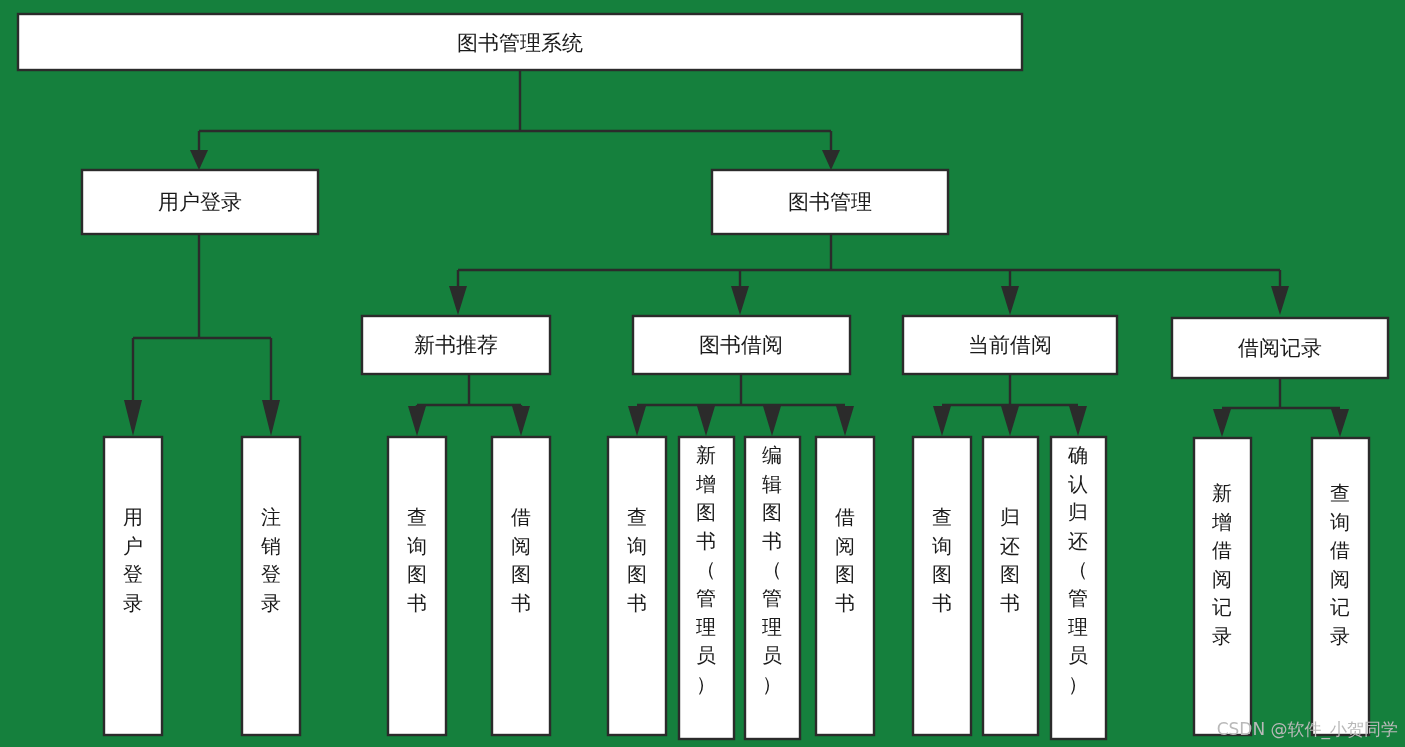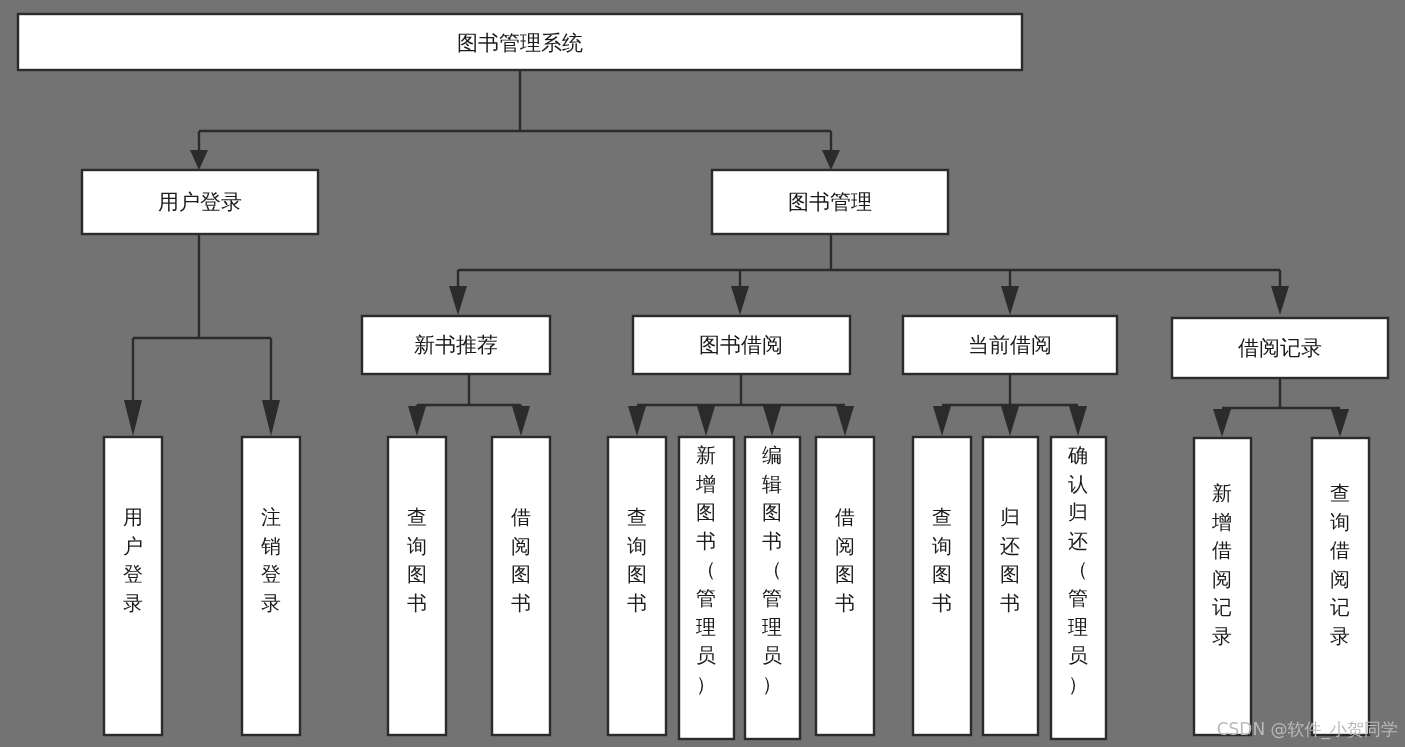--- a/index.html
+++ b/index.html
@@ -8,21 +8,21 @@
     padding: 0;
     background: #ffffff;
   }
   body {
     font-family: "DejaVu Sans", "Liberation Sans", sans-serif;
   }
   #diagram-root {
     position: relative;
     width: 1405px;
     height: 747px;
-    background: #737373;
+    background: #15803d;
     overflow: hidden;
   }
   svg#flowchart {
     position: absolute;
     left: 0;
     top: 0;
     width: 1405px;
     height: 747px;
     display: block;
   }

